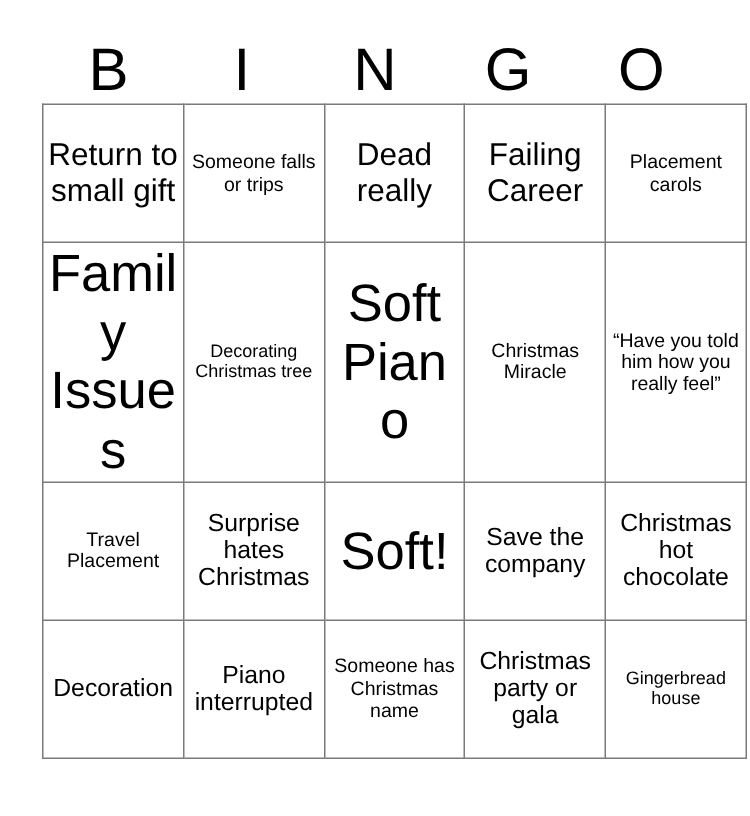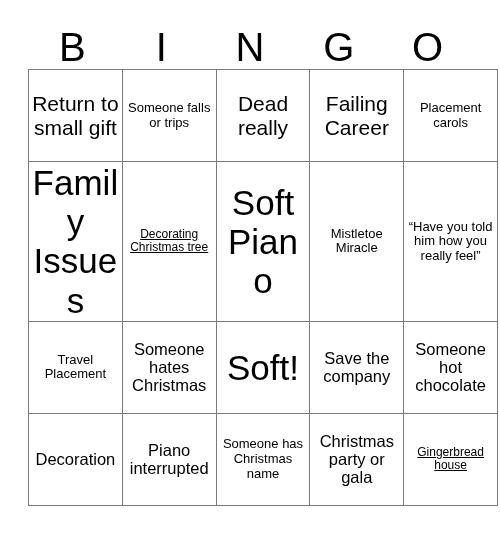--- a/index.html
+++ b/index.html
@@ -60,21 +60,21 @@
     color: #000000;
     word-wrap: break-word;
     overflow-wrap: break-word;
   }
 
   
   .sz-xl  { font-size: 35px; }
   .sz-lg  { font-size: 21px; }
   .sz-md  { font-size: 16.5px; }
   .sz-sm  { font-size: 13px; }
-  .sz-xs  { font-size: 12px; text-decoration: underline; }
+  .sz-xs  { font-size: 12px; }
 </style>
 </head>
 <body>
 
 <div id="bingo-card">
 
   <div id="header-row">
     <div class="header-letter">B</div>
     <div class="header-letter">I</div>
     <div class="header-letter">N</div>
@@ -88,29 +88,29 @@
         <td class="sz-lg">Return to small gift</td>
         <td class="sz-sm">Someone falls or trips</td>
         <td class="sz-lg">Dead really</td>
         <td class="sz-lg">Failing Career</td>
         <td class="sz-sm">Placement carols</td>
       </tr>
       <tr>
         <td class="sz-xl">Family Issues</td>
         <td class="sz-xs">Decorating Christmas tree</td>
         <td class="sz-xl">Soft Piano</td>
-        <td class="sz-sm">Mistletoe Miracle</td>
+        <td class="sz-sm">Christmas Miracle</td>
         <td class="sz-sm">“Have you told him how you really feel”</td>
       </tr>
       <tr>
         <td class="sz-sm">Travel Placement</td>
-        <td class="sz-md">Someone hates Christmas</td>
+        <td class="sz-md">Surprise hates Christmas</td>
         <td class="sz-xl">Soft!</td>
         <td class="sz-md">Save the company</td>
-        <td class="sz-md">Someone hot chocolate</td>
+        <td class="sz-md">Christmas hot chocolate</td>
       </tr>
       <tr>
         <td class="sz-md">Decoration</td>
         <td class="sz-md">Piano interrupted</td>
         <td class="sz-sm">Someone has Christmas name</td>
         <td class="sz-md">Christmas party or gala</td>
         <td class="sz-xs">Gingerbread house</td>
       </tr>
     </tbody>
   </table>

